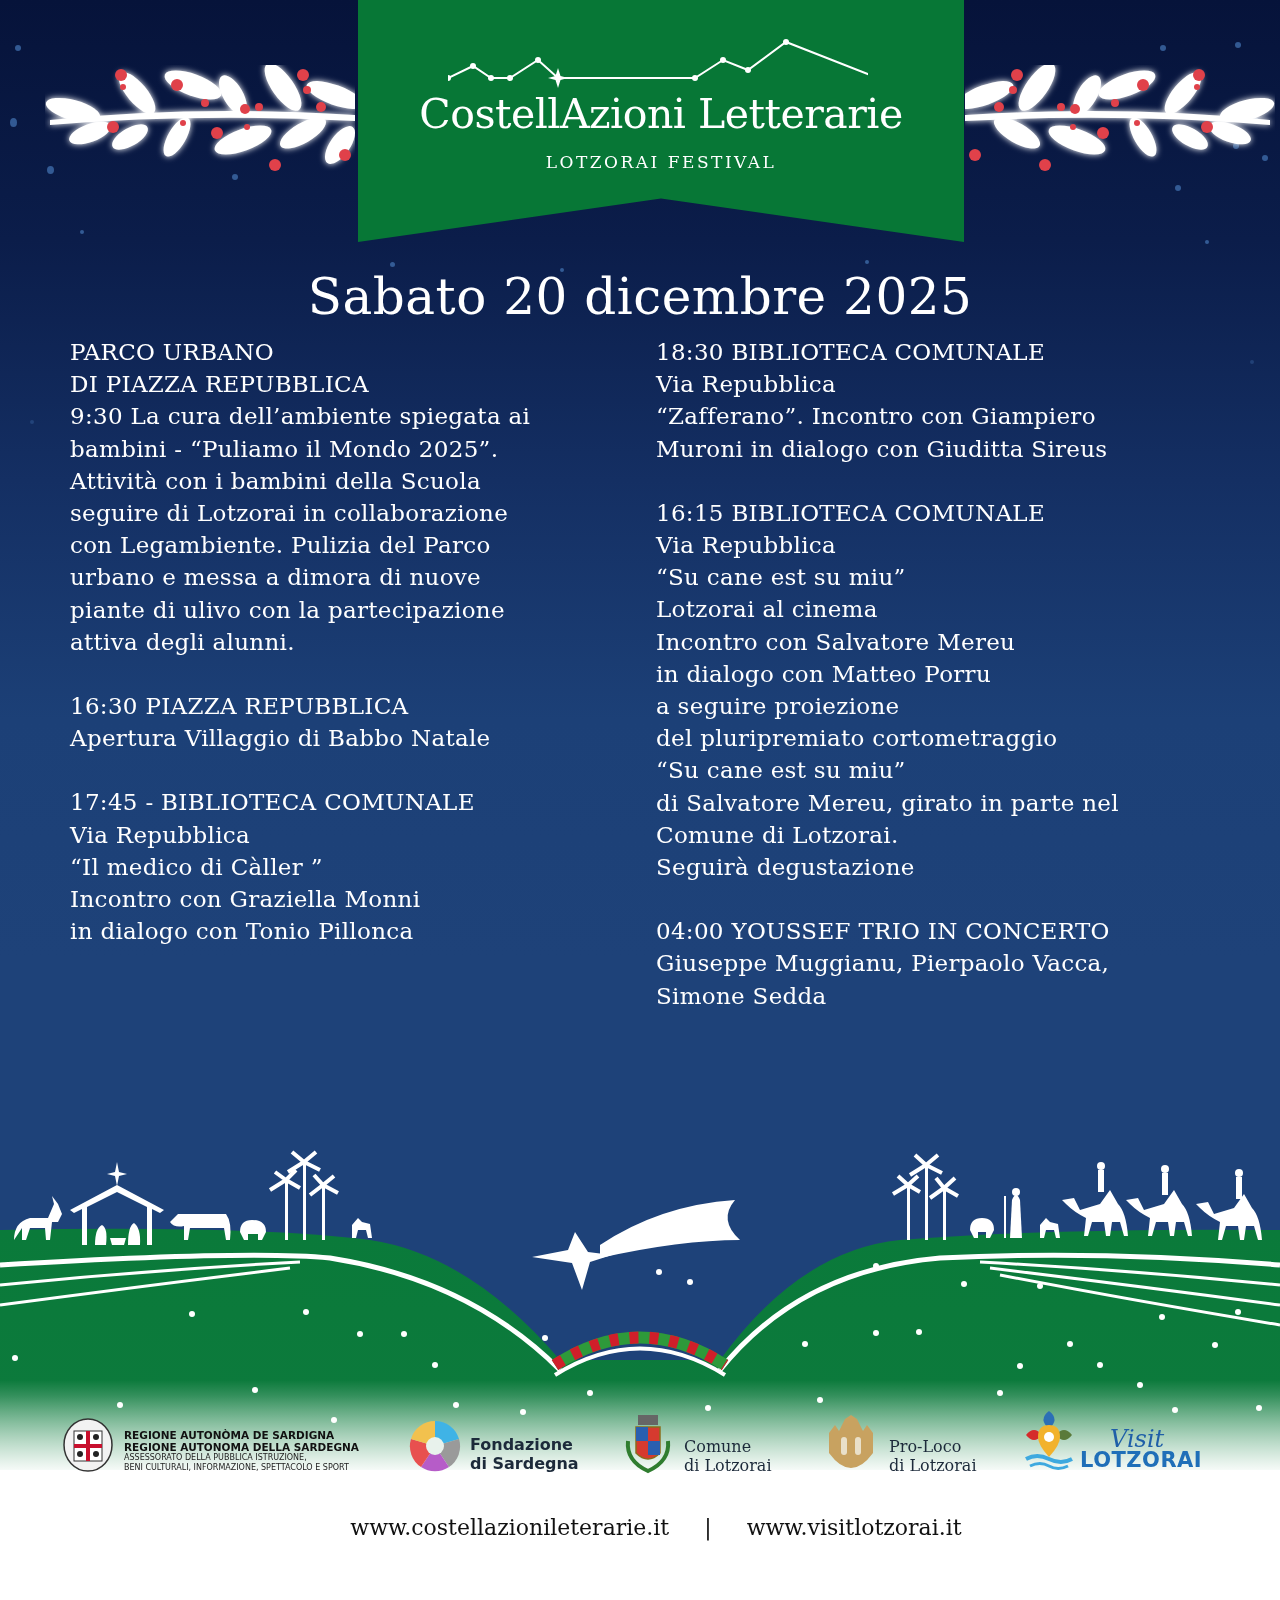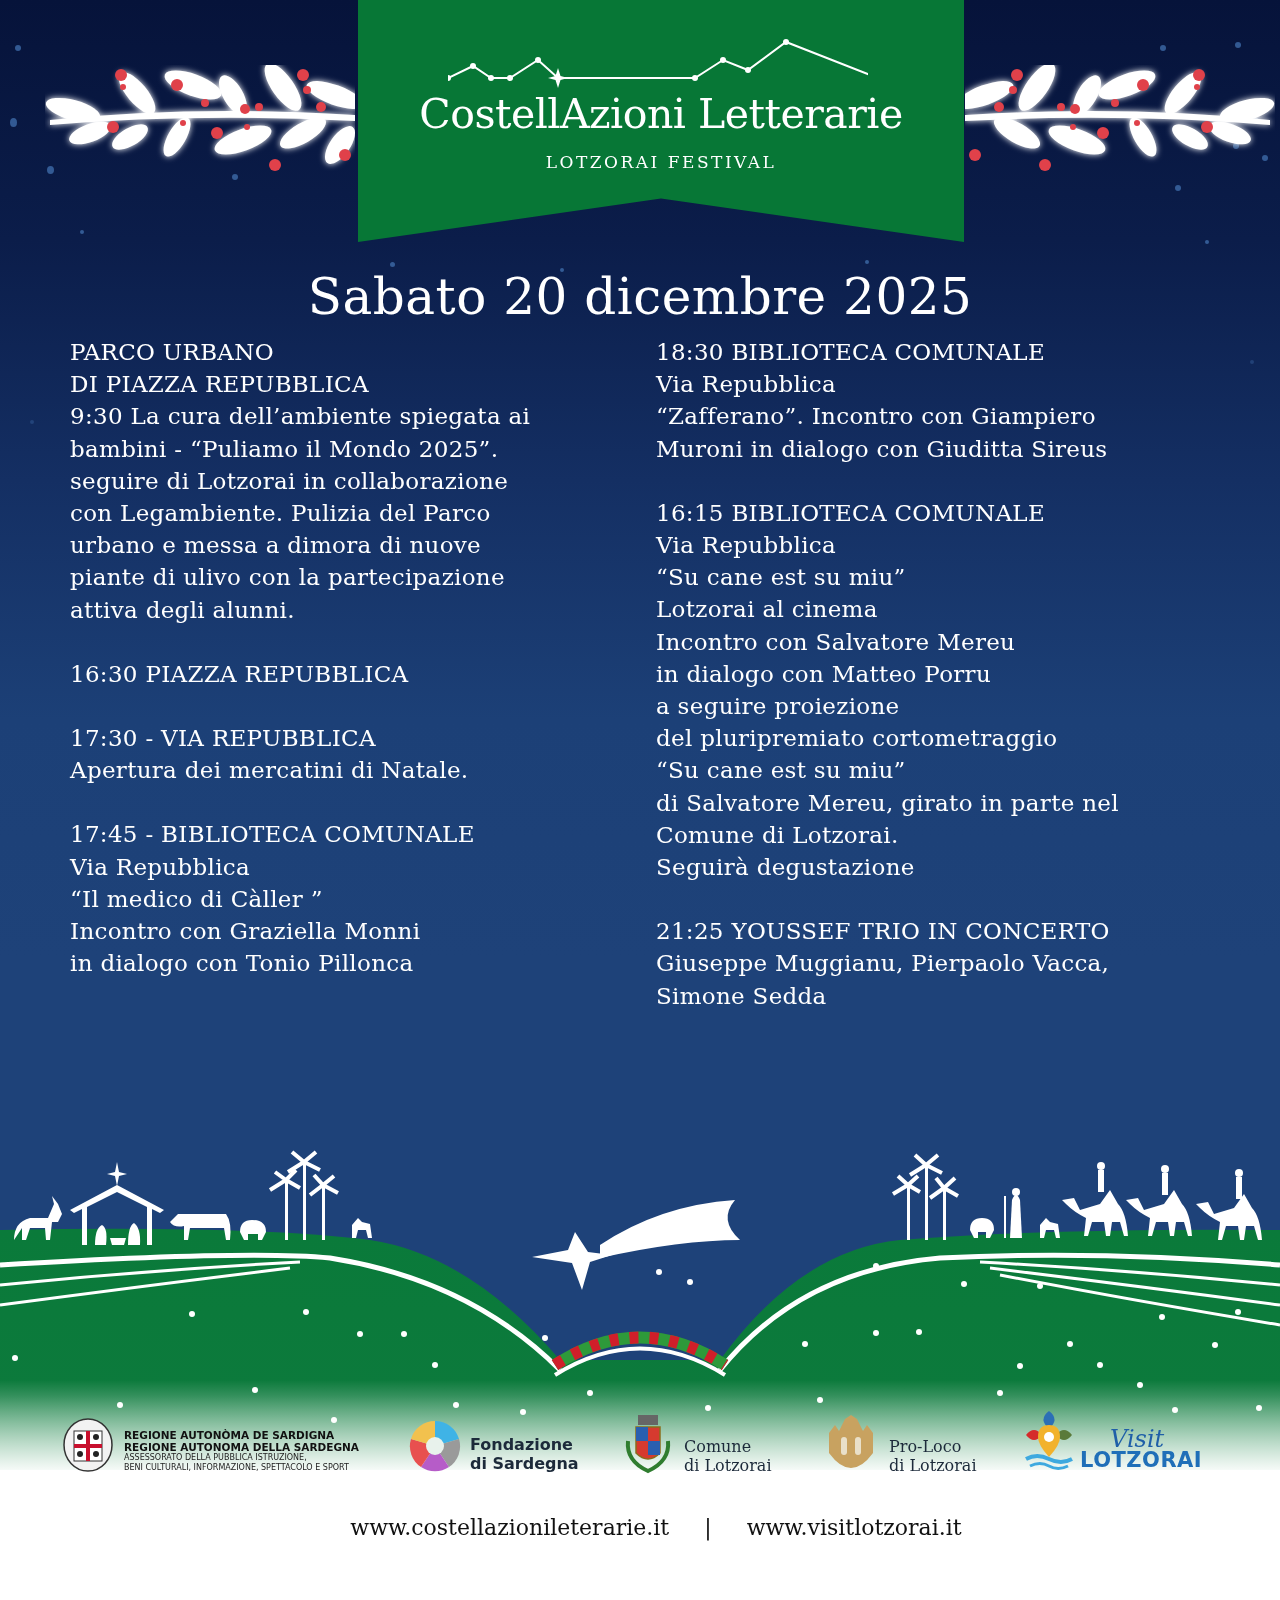--- a/index.html
+++ b/index.html
@@ -178,32 +178,30 @@
 </div>
 
 <div class="date-title">Sabato 20 dicembre 2025</div>
 
 <div class="col left">
   <div class="event">
     <span class="line">PARCO URBANO</span>
     <span class="line">DI PIAZZA REPUBBLICA</span>
     <span class="line">9:30 La cura dell’ambiente spiegata ai</span>
     <span class="line">bambini - “Puliamo il Mondo 2025”.</span>
+    <span class="line">Attività con i bambini della Scuola</span>
     <span class="line">seguire di Lotzorai in collaborazione</span>
     <span class="line">con Legambiente. Pulizia del Parco</span>
     <span class="line">urbano e messa a dimora di nuove</span>
     <span class="line">piante di ulivo con la partecipazione</span>
     <span class="line">attiva degli alunni.</span>
   </div>
   <div class="event">
     <span class="line">16:30 PIAZZA REPUBBLICA</span>
-  </div>
-  <div class="event">
-    <span class="line">17:30 - VIA REPUBBLICA</span>
-    <span class="line">Apertura dei mercatini di Natale.</span>
+    <span class="line">Apertura Villaggio di Babbo Natale</span>
   </div>
   <div class="event">
     <span class="line">17:45 - BIBLIOTECA COMUNALE</span>
     <span class="line">Via Repubblica</span>
     <span class="line">“Il medico di Càller ”</span>
     <span class="line">Incontro con Graziella Monni</span>
     <span class="line">in dialogo con Tonio Pillonca</span>
   </div>
 </div>
 
@@ -222,21 +220,21 @@
     <span class="line">Incontro con Salvatore Mereu</span>
     <span class="line">in dialogo con Matteo Porru</span>
     <span class="line">a seguire proiezione</span>
     <span class="line">del pluripremiato cortometraggio</span>
     <span class="line">“Su cane est su miu”</span>
     <span class="line">di Salvatore Mereu, girato in parte nel</span>
     <span class="line">Comune di Lotzorai.</span>
     <span class="line">Seguirà degustazione</span>
   </div>
   <div class="event">
-    <span class="line">21:25 YOUSSEF TRIO IN CONCERTO</span>
+    <span class="line">04:00 YOUSSEF TRIO IN CONCERTO</span>
     <span class="line">Giuseppe Muggianu, Pierpaolo Vacca,</span>
     <span class="line">Simone Sedda</span>
   </div>
 </div>
 
 <svg class="bottom-scene" width="1280" height="480" viewBox="0 1120 1280 480">
   <defs>
     <linearGradient id="hillGrad" x1="0" y1="0" x2="0" y2="1">
       <stop offset="0" stop-color="#0a7a3a"></stop>
       <stop offset="0.45" stop-color="#0c7a3c"></stop>

